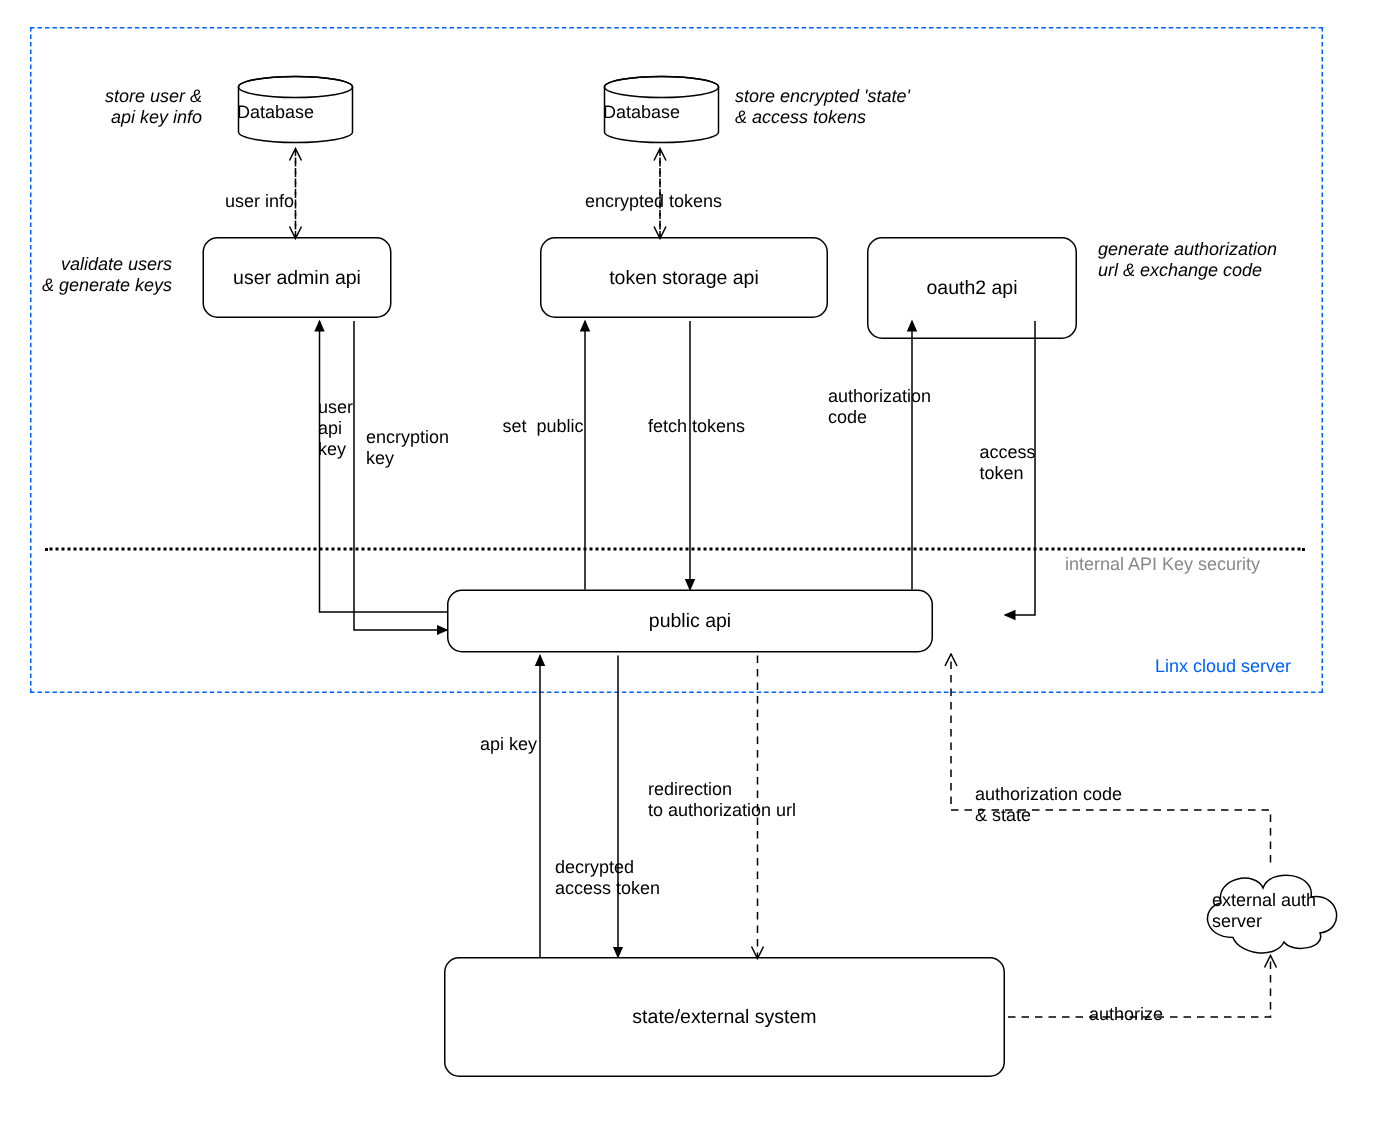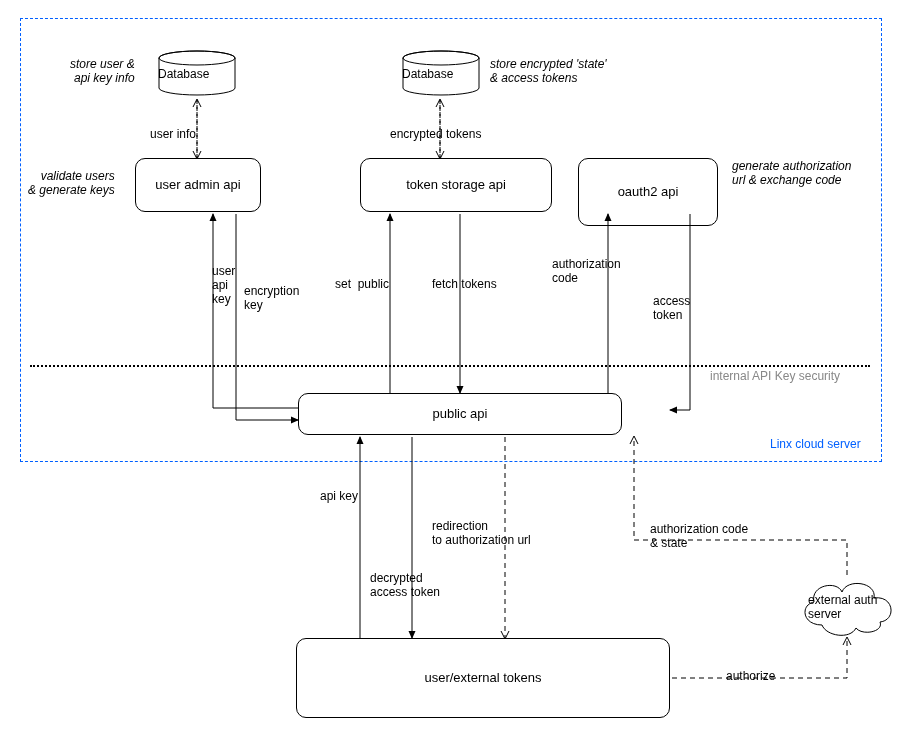--- a/index.html
+++ b/index.html
@@ -68,21 +68,21 @@
     <span>oauth2 api</span>
   </div>
   <div class="lbl italic" style="left:732px;top:160px">generate authorization
 url &amp; exchange code</div>
 
   <div class="box" style="left:298px;top:393px;width:324px;height:42px">
     <span>public api</span>
   </div>
 
   <div class="box" style="left:296px;top:638px;width:374px;height:80px">
-    <span>user/external tokens</span>
+    <span>state/external system</span>
   </div>
 
   <div class="cloud-shape" style="left:792px;top:570px;width:110px;height:70px">
     <svg width="110" height="70" viewBox="0 0 110 70">
       <path d="M30 55 C10 55 8 35 22 32 C18 15 45 10 50 22 C55 8 85 12 82 28 C102 25 105 50 88 52 C92 62 70 66 64 58 C58 70 34 66 30 55 Z" fill="#fff" stroke="#000"></path>
     </svg>
     <div class="lbl center" style="left:16px;top:24px;width:110px">external auth
 server</div>
   </div>
 

